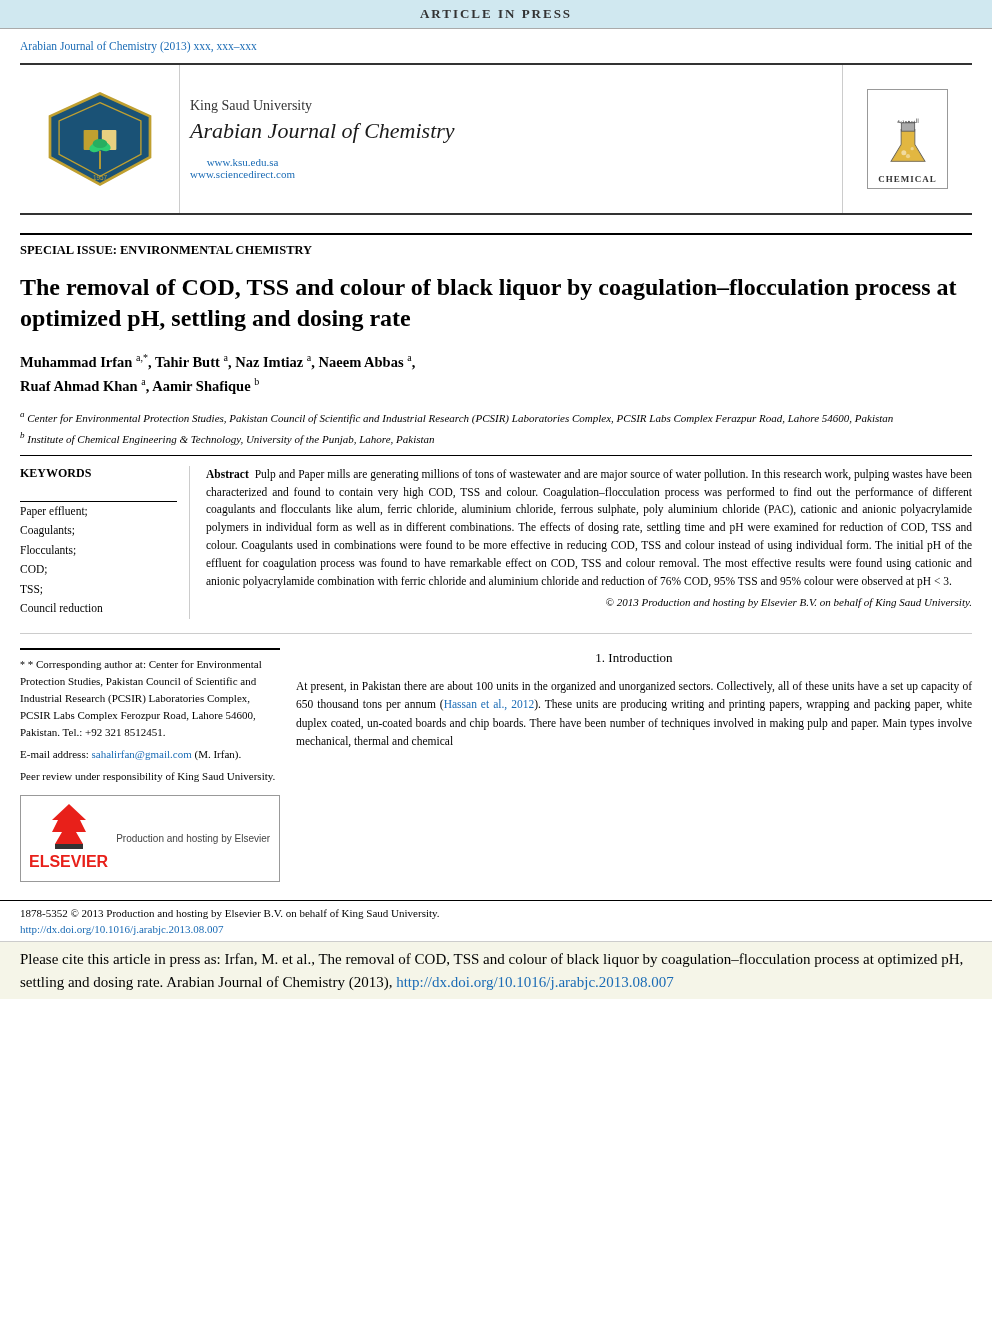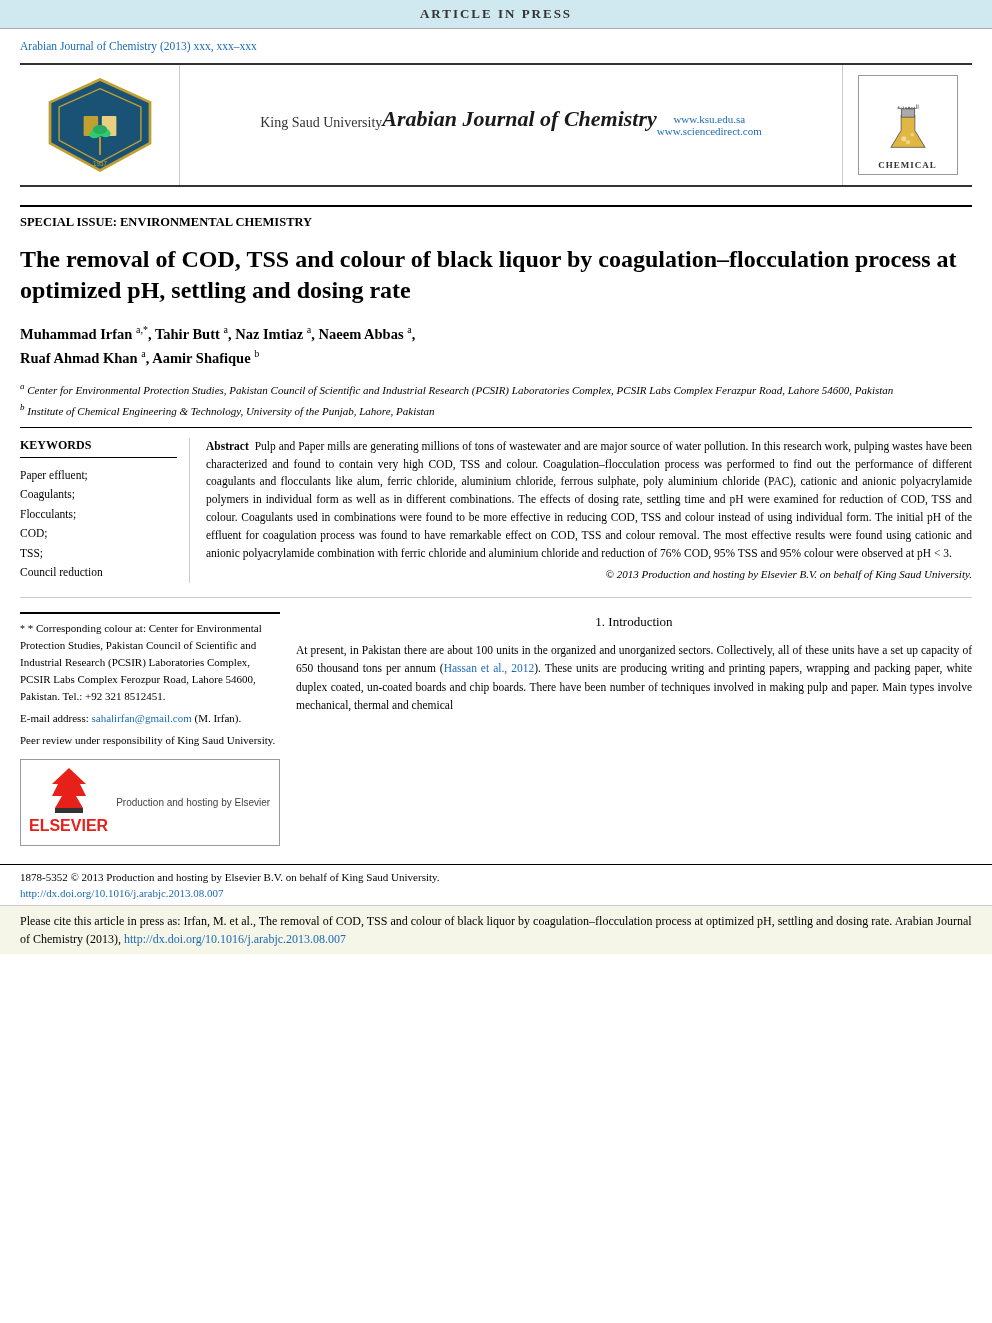--- a/index.html
+++ b/index.html
@@ -47,56 +47,57 @@
       display: flex;
       align-items: center;
       justify-content: center;
       padding: 8px;
       overflow: hidden;
     }
 
     .header-center {
       flex: 1;
       display: flex;
-      align-items: center;
+      flex-direction: column;
+      align-items: flex-start;
       justify-content: center;
       padding: 10px;
     }
 
     .journal-university {
       font-size: 14px;
       color: #333;
       margin-bottom: 4px;
     }
 
     .journal-title-header {
       font-size: 22px;
-      font-weight: bold;
+      font-weight: normal;
       font-style: italic;
       color: #1a1a1a;
       margin-bottom: 12px;
     }
 
     .journal-urls {
       text-align: center;
       font-size: 11px;
     }
 
     .journal-urls a, .journal-urls span {
       color: #1a6bb5;
       display: block;
     }
 
     .header-logo-right {
       width: 130px;
       border-left: 1px solid #ccc;
       display: flex;
-      align-items: center;
+      align-items: flex-start;
       justify-content: center;
-      padding: 8px;
+      padding: 24px;
     }
 
     
     .ksu-logo-svg {
       width: 120px;
       height: 100px;
     }
 
     
     .chemical-logo {
@@ -190,24 +191,23 @@
     .keywords-column {
       width: 170px;
       flex-shrink: 0;
       border-right: 1px solid #ccc;
       padding-right: 12px;
     }
 
     .keywords-title {
       font-size: 12px;
       font-weight: bold;
-      margin-bottom: 8px;
       font-variant: small-caps;
       border-bottom: 1px solid #000;
-      padding-bottom: 4px;
+      padding-bottom: 20px;
     }
 
     .keywords-list {
       font-size: 11.5px;
       line-height: 1.7;
     }
 
     .abstract-column {
       flex: 1;
     }
@@ -317,21 +317,21 @@
     .footer-doi {
       font-size: 11px;
       padding: 2px 20px 6px 20px;
       color: #1a6bb5;
     }
 
     .footer-cite {
       background: #f5f5e8;
       border-top: 1px solid #ccc;
       padding: 6px 20px;
-      font-size: 12px;
+      font-size: 15px;
       line-height: 1.5;
     }
 
     .footer-cite .cite-link {
       color: #1a6bb5;
     }
   </style>
 </head>
 <body>
 
@@ -429,21 +429,21 @@
     </div>
   </div>
 
   <hr class="section-divider">
 
   <div class="two-col-section">
 
     <div class="col-left">
       <div style="border-top: 2px solid #000; padding-top: 6px;">
         <span class="footnote-star">*</span>
-        <span>* Corresponding colour at:</span>
+        <span>* Corresponding author at:</span>
         <span>Center for Environmental Protection Studies, Pakistan Council of Scientific and Industrial Research (PCSIR) Laboratories Complex, PCSIR Labs Complex Ferozpur Road, Lahore 54600, Pakistan. Tel.: +92 321 8512451.</span>
       </div>
       <div style="margin-top: 5px;">
         <span>E-mail address:</span>
         <span class="link-blue">sahalirfan@gmail.com</span>
         <span>(M. Irfan).</span>
       </div>
       <div style="margin-top: 5px;">Peer review under responsibility of King Saud University.</div>
 
       <div class="elsevier-box">

